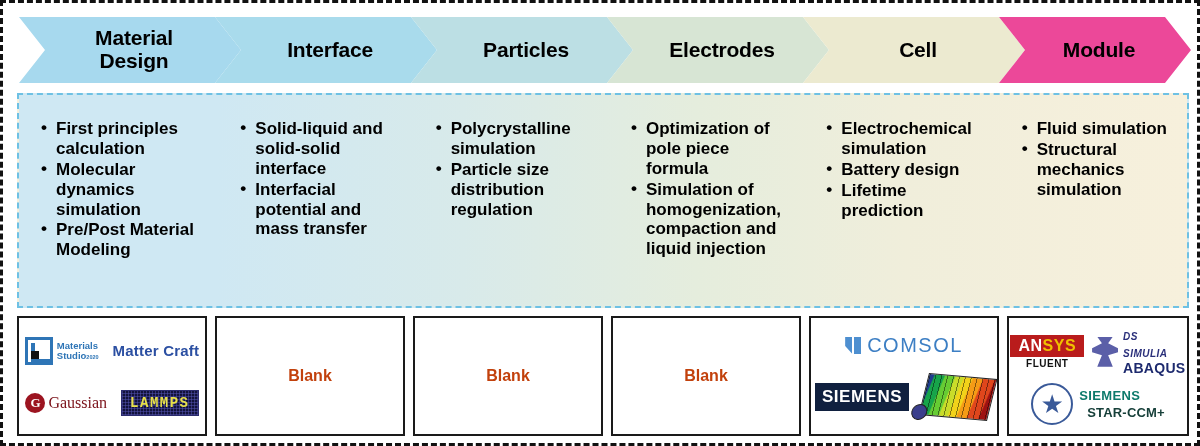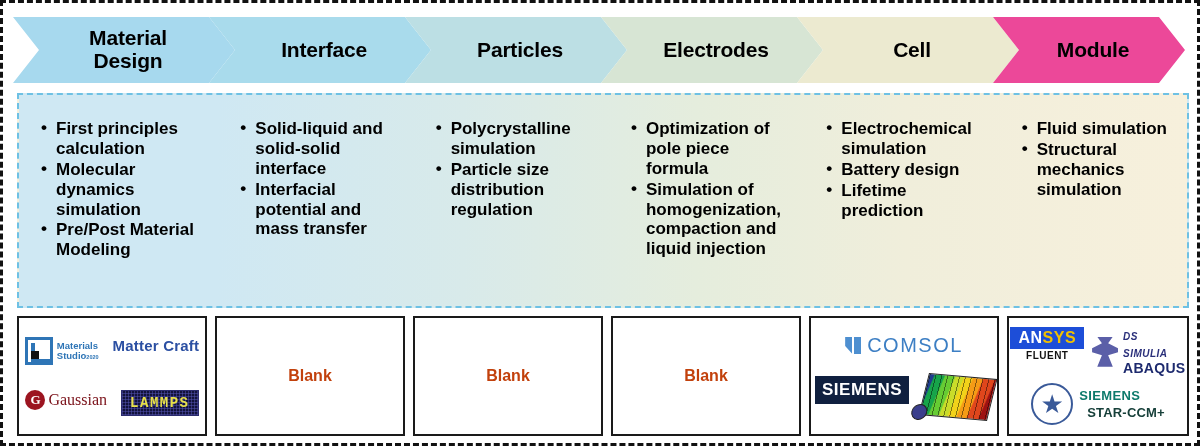--- a/index.html
+++ b/index.html
@@ -13,21 +13,21 @@
     position:relative;
     width:1200px;height:446px;
     box-sizing:border-box;
     border:3px dashed #111111;
     background:#ffffff;
   }
 
   
   #chevron-row{
     position:absolute;
-    left:10px; top:14px;
+    left:16px; top:14px;
     width:1172px; height:58px;
   }
   .chev{
     position:absolute;
     top:0; height:66px;
     display:flex;align-items:center;justify-content:center;
     -webkit-clip-path:polygon(0 0, calc(100% - 26px) 0, 100% 50%, calc(100% - 26px) 100%, 0 100%, 26px 50%);
     clip-path:polygon(0 0, calc(100% - 26px) 0, 100% 50%, calc(100% - 26px) 100%, 0 100%, 26px 50%);
   }
   .chev-label{
@@ -83,21 +83,21 @@
   }
   .blank-label{font-size:16px;font-weight:bold;color:#c2410c;}
 
   
   .logo-grid{
     width:100%;height:100%;
     display:flex;flex-direction:column;
     align-items:center;justify-content:space-around;
     padding:6px 4px;box-sizing:border-box;
   }
-  .logo-line{display:flex;align-items:flex-start;justify-content:center;gap:14px;width:100%;}
+  .logo-line{display:flex;align-items:center;justify-content:center;gap:14px;width:100%;}
 
   
   .ms-wrap{display:flex;align-items:center;gap:4px;}
   .ms-mark{
     width:28px;height:28px;box-sizing:border-box;
     border:3px solid #2e75b6;background:#fff;
     position:relative;
   }
   .ms-mark::before{
     content:"";position:absolute;left:3px;top:3px;
@@ -157,21 +157,21 @@
   }
   .batt::after{
     content:"";position:absolute;left:-9px;bottom:-6px;
     width:14px;height:14px;border-radius:50%;
     background:#3b3f8c;border:1px solid #222;
   }
 
   
   .ansys-wrap{display:flex;flex-direction:column;align-items:center;}
   .ansys-badge{
-    background:#1d4ed8;padding:2px 8px;
+    background:#b91c1c;padding:2px 8px;
     font-size:16px;font-weight:bold;letter-spacing:.5px;
   }
   .ansys-badge .an{color:#ffffff;}
   .ansys-badge .sys{color:#f0c000;}
   .ansys-sub{font-size:10px;font-weight:bold;color:#111;letter-spacing:.5px;margin-top:1px;}
 
   
   .abq-wrap{display:flex;align-items:center;gap:5px;}
   .abq-mark{
     width:26px;height:30px;

